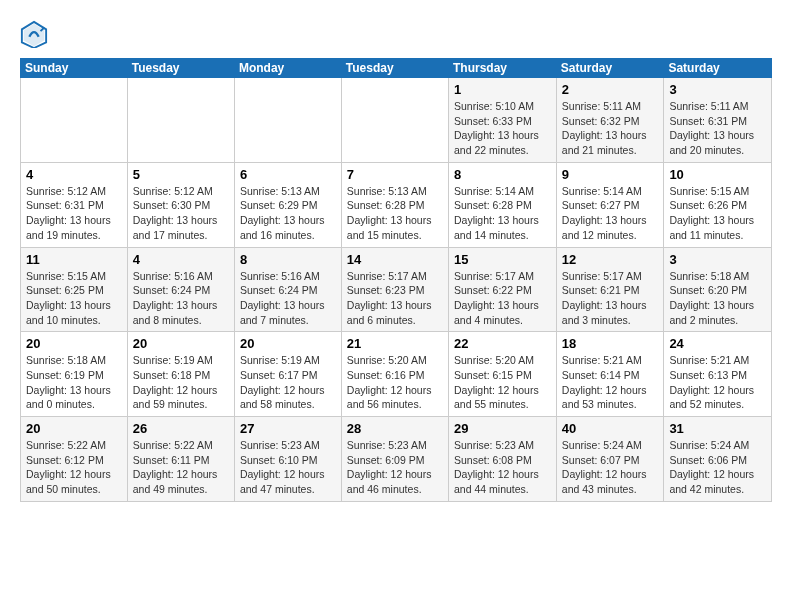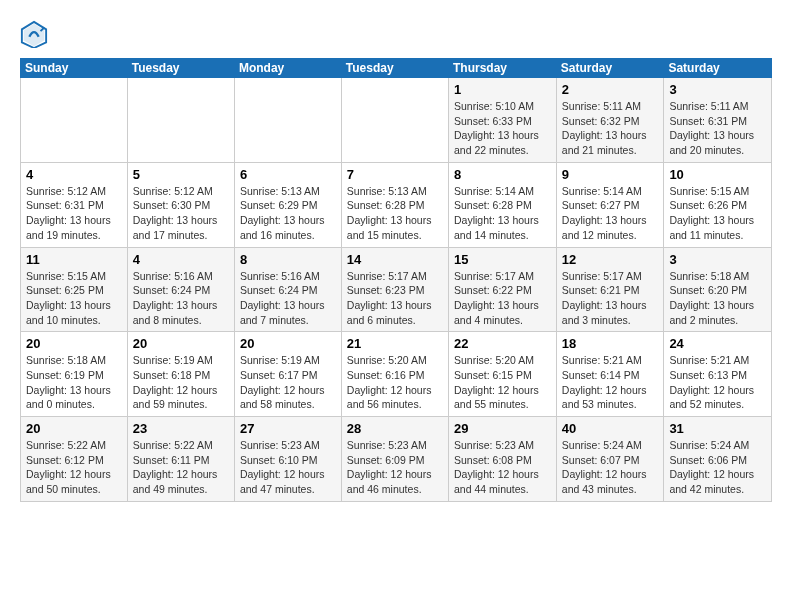--- a/index.html
+++ b/index.html
@@ -257,21 +257,21 @@
         </td>
       </tr>
       <tr>
         <td>
           <span class="day-num">20</span>
           <div class="day-info" style="white-space: pre-line;">Sunrise: 5:22 AM
 Sunset: 6:12 PM
 Daylight: 12 hours and 50 minutes.</div>
         </td>
         <td>
-          <span class="day-num">23</span>
+          <span class="day-num">26</span>
           <div class="day-info" style="white-space: pre-line;">Sunrise: 5:22 AM
 Sunset: 6:11 PM
 Daylight: 12 hours and 49 minutes.</div>
         </td>
         <td>
           <span class="day-num">27</span>
           <div class="day-info" style="white-space: pre-line;">Sunrise: 5:23 AM
 Sunset: 6:10 PM
 Daylight: 12 hours and 47 minutes.</div>
         </td>

